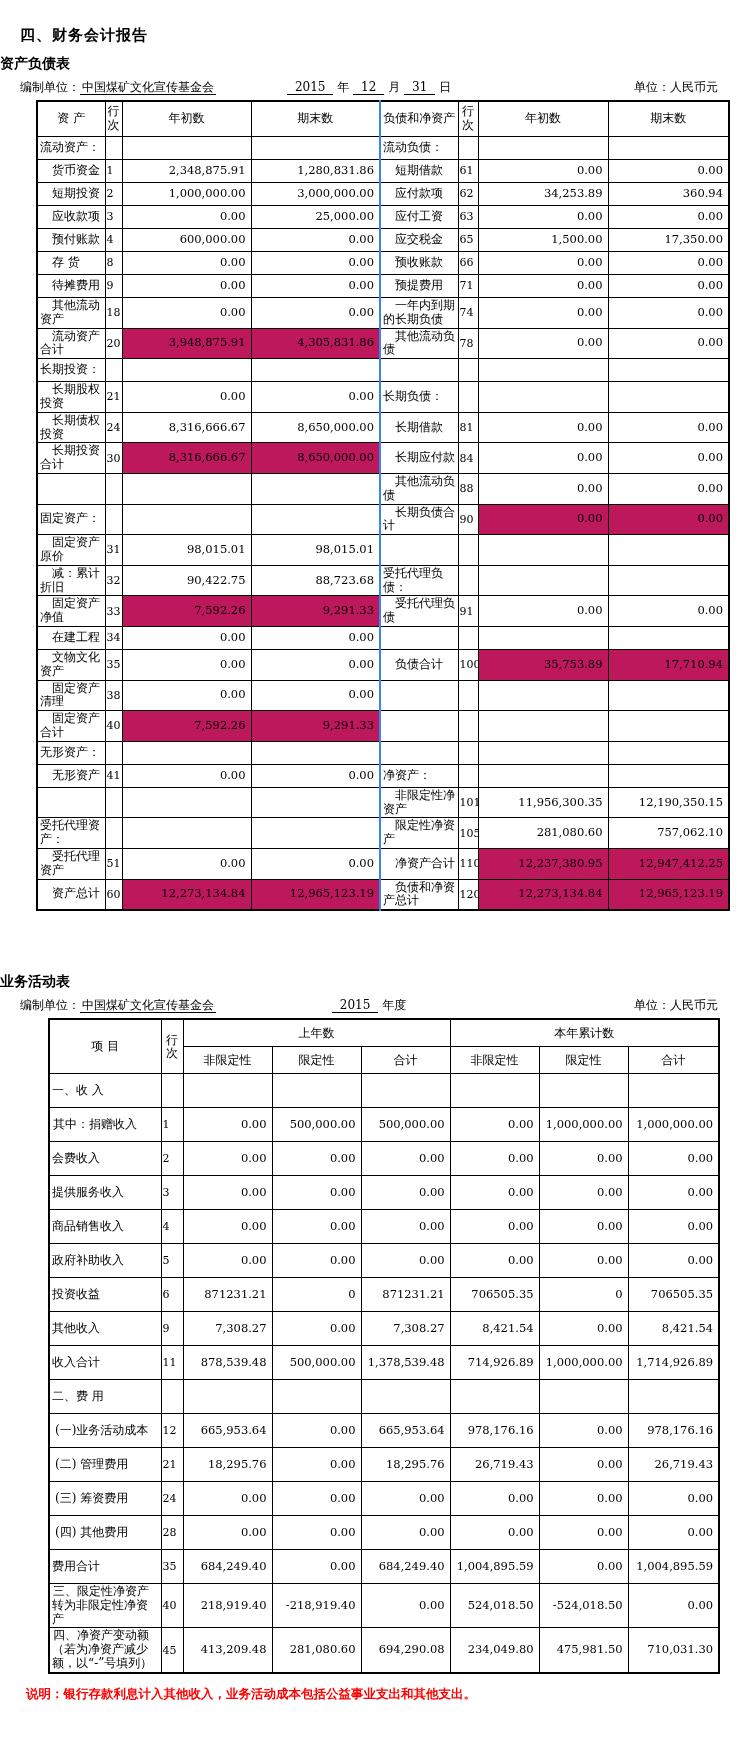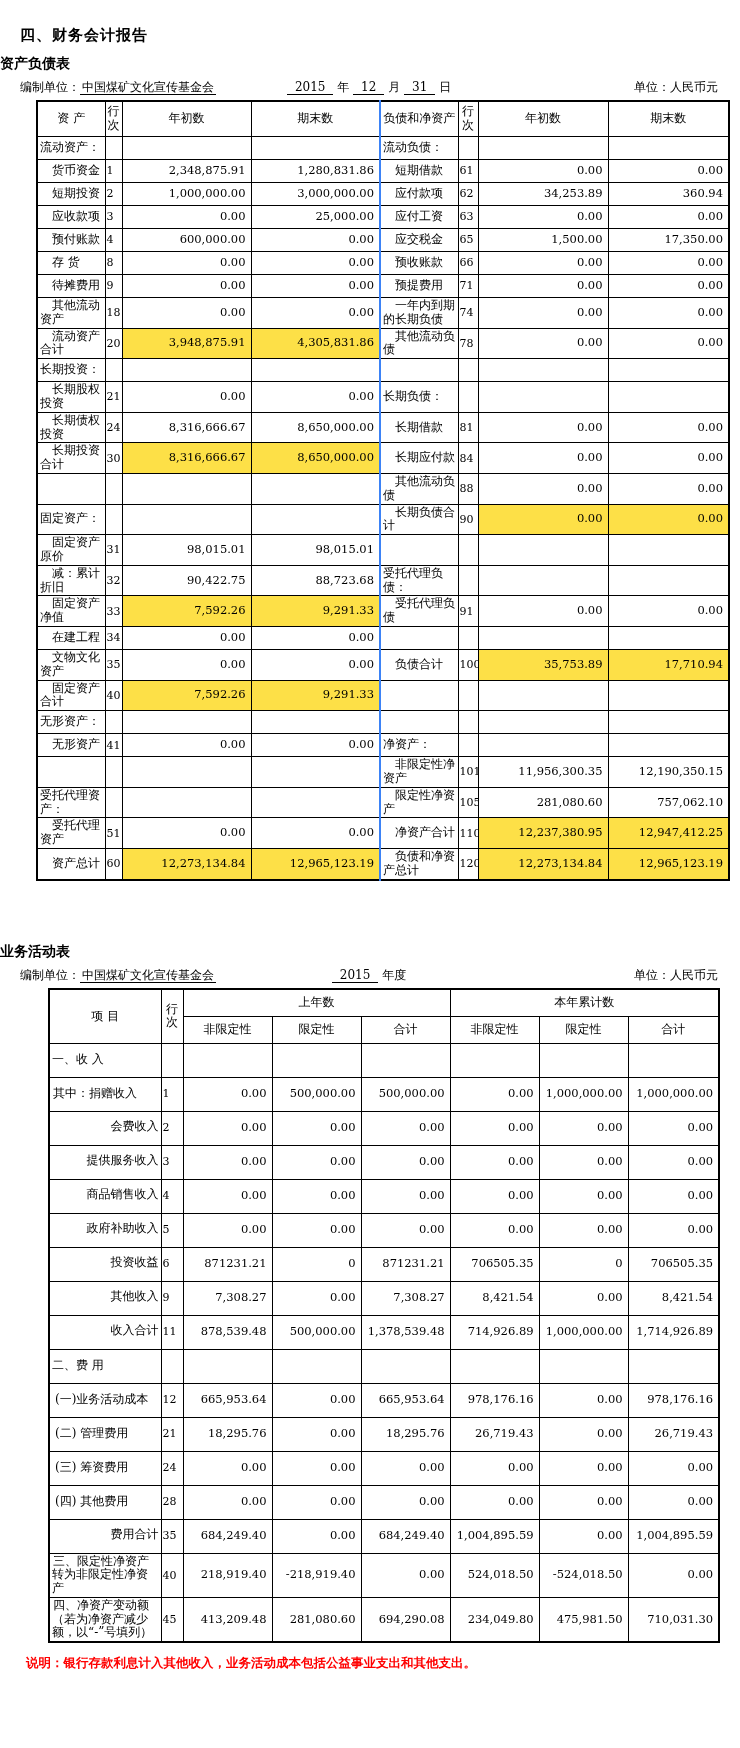--- a/index.html
+++ b/index.html
@@ -26,26 +26,26 @@
            padding:1px 2px; vertical-align:middle; overflow:hidden; line-height:1.2; }
   #bs-table td { height:20px; }
   #bs-table th { height:32px; text-align:center; line-height:1.15; }
   #act-table td { height:31px; }
   #act-table th { height:24px; text-align:center; }
   .hln { padding:0; line-height:1.05; }
 
   .lbl { line-height:1.15; }
   .lbl.item  { text-indent:12px; }
   .lbl.sec   { text-indent:0; }
-  .lbl.cen   { text-align:right; text-indent:0;font-family:Liberation Mono, monospace; }
+  .lbl.cen   { text-align:left; text-indent:0; }
   .lbl.p1    { text-indent:3px; }
   .lbl.flush { text-indent:1px; }
   .line-no { text-align:left; padding:0 1px; font-size:11px; }
   .num { text-align:right; padding-right:5px; font-size:11.5px; white-space:nowrap; }
-  .shade { background:#fde047; }
+  .shade { background:#be185d; }
   td.mid, th.mid { border-left:2px solid #3b82f6; }
 
   .note { color:#ff0000; font-weight:bold; font-size:12.5px; margin:12px 0 0 26px;
           font-family:"DejaVu Serif","Liberation Serif",serif; }
 </style>
 </head>
 <body>
 
 <div class="page">
 
@@ -284,20 +284,30 @@
         </tr>
         <tr>
           <td class="lbl item">文物文化资产</td>
           <td class="line-no">35</td>
           <td class="num">0.00</td>
           <td class="num">0.00</td>
           <td class="lbl item mid">负债合计</td>
           <td class="line-no">100</td>
           <td class="num shade">35,753.89</td>
           <td class="num shade">17,710.94</td>
+        </tr>
+        <tr>
+          <td class="lbl item">固定资产清理</td>
+          <td class="line-no">38</td>
+          <td class="num">0.00</td>
+          <td class="num">0.00</td>
+          <td class="lbl item mid">&nbsp;</td>
+          <td class="line-no">&nbsp;</td>
+          <td class="num">&nbsp;</td>
+          <td class="num">&nbsp;</td>
         </tr>
         <tr>
           <td class="lbl item">固定资产合计</td>
           <td class="line-no">40</td>
           <td class="num shade">7,592.26</td>
           <td class="num shade">9,291.33</td>
           <td class="lbl item mid">&nbsp;</td>
           <td class="line-no">&nbsp;</td>
           <td class="num">&nbsp;</td>
           <td class="num">&nbsp;</td>

